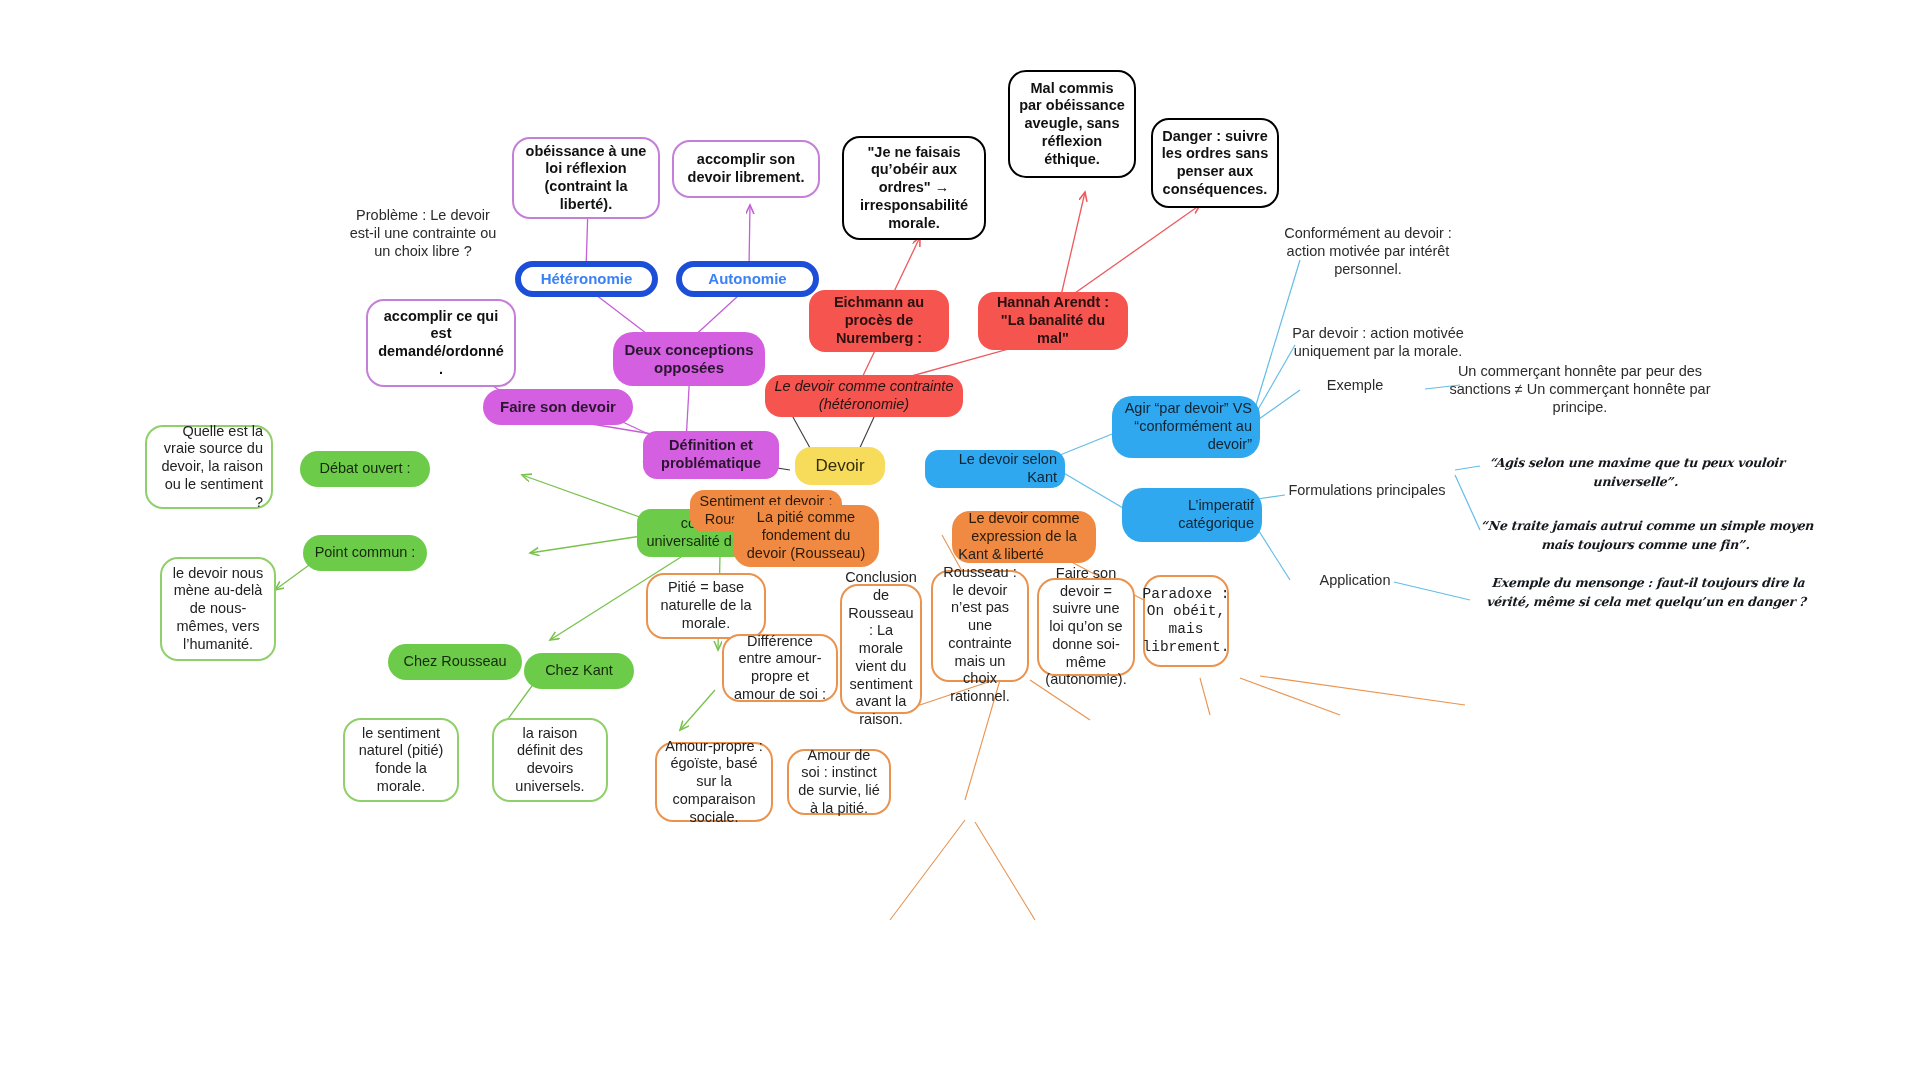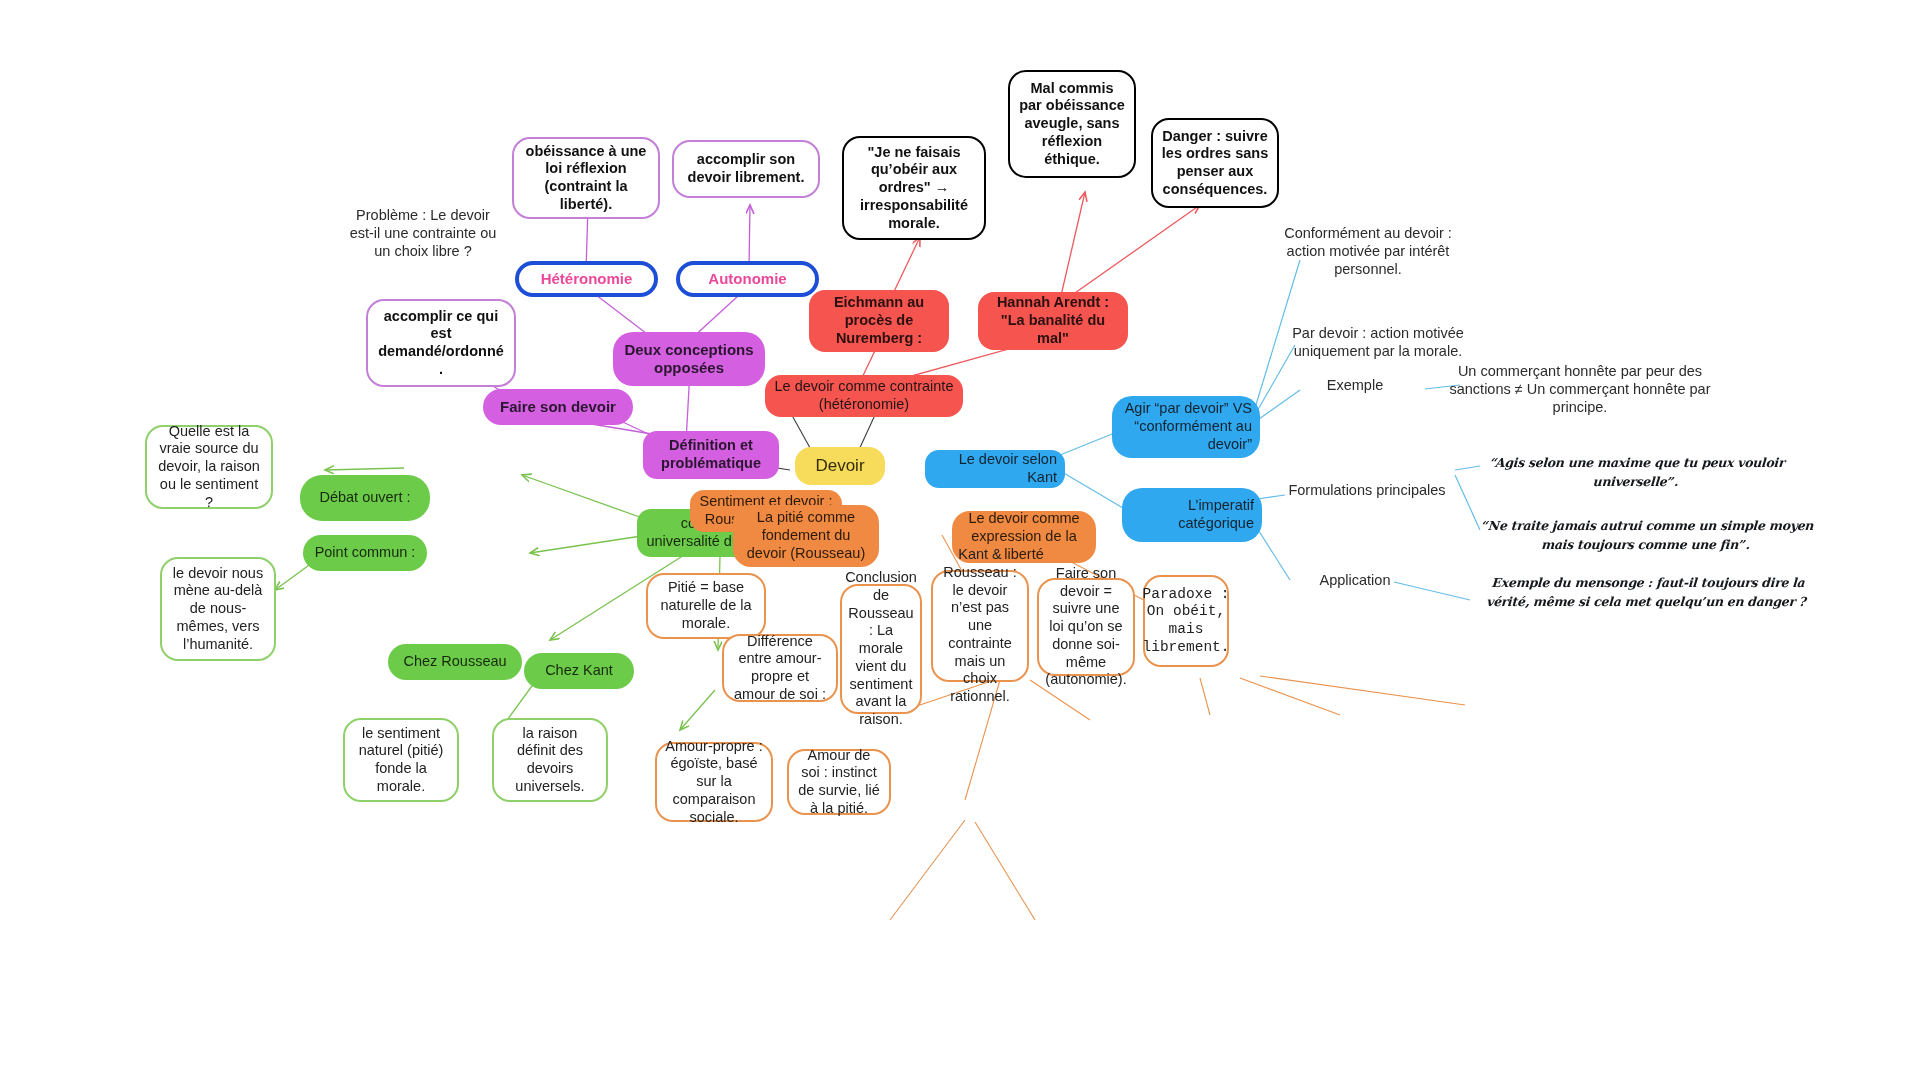--- a/index.html
+++ b/index.html
@@ -20,30 +20,30 @@
     text-align:center;
     line-height:1.22;
     border-radius:16px;
     padding:4px 8px;
     z-index:2;
   }
 
   
   .fill-purple{background:#d45fe0;color:#2b1630;font-weight:bold;border-radius:20px;}
   .fill-red{background:#f6544f;color:#2b1010;font-weight:bold;border-radius:16px;}
-  .fill-red-soft{background:#f6544f;color:#231414;font-weight:normal;border-radius:16px;}
+  .fill-red-soft{background:#f6544f;color:#231414;font-weight:normal;border-radius:16px;font-style:italic;}
   .fill-blue{background:#2fa8ef;color:#122330;font-weight:normal;border-radius:20px;text-align:right;}
   .fill-green{background:#6cc martial;}
   .fill-green{background:#6ccc49;color:#17290c;font-weight:normal;border-radius:22px;}
   .fill-orange{background:#f08a42;color:#2b1a08;font-weight:normal;border-radius:18px;}
   .fill-yellow{background:#f7dc5c;color:#332d08;font-weight:normal;border-radius:16px;}
 
   
   .out-purple{background:#fff;border:2px solid #c47fd8;color:#111;font-weight:bold;border-radius:18px;}
-  .out-purple-pill{background:#fff;border:4px solid #1d4ed8;color:#ec4899;font-weight:bold;border-radius:26px;}
+  .out-purple-pill{background:#fff;border:6px solid #1d4ed8;color:#3b82f6;font-weight:bold;border-radius:26px;}
   .out-red{background:#fff;border:2px solid #000000;color:#111;font-weight:bold;border-radius:18px;}
   .out-green{background:#fff;border:2px solid #8fd06a;color:#222;font-weight:normal;border-radius:18px;}
   .out-orange{background:#fff;border:2px solid #e9934f;color:#222;font-weight:normal;border-radius:18px;}
 
   .plain{
     position:absolute;text-align:center;color:#2b2b2b;
     background:transparent;border:none;z-index:2;
     display:flex;align-items:center;justify-content:center;
     line-height:1.25;
   }
@@ -192,23 +192,23 @@
   <div class="plain" style="left:1295px;top:567px;width:120px;height:26px;font-size:14.5px;">Application</div>
 
   <div class="script" style="left:1487px;top:448px;width:300px;height:48px;font-size:12.5px;">“Agis selon une maxime que tu peux vouloir universelle”.</div>
 
   <div class="script" style="left:1472px;top:511px;width:350px;height:48px;font-size:12.5px;">“Ne traite jamais autrui comme un simple moyen mais toujours comme une fin”.</div>
 
   <div class="script" style="left:1478px;top:568px;width:340px;height:48px;font-size:12.5px;">Exemple du mensonge : faut-il toujours dire la vérité, même si cela met quelqu’un en danger ?</div>
 
   <div class="node fill-green" style="left:637px;top:509px;width:164px;height:48px;font-size:14.5px;border-radius:14px;">conclusion : universalité du pouvoir</div>
 
-  <div class="node fill-green" style="left:300px;top:451px;width:130px;height:46px;font-size:14.5px;margin-top:24px;">Débat ouvert :</div>
-
-  <div class="node out-green" style="left:145px;top:425px;width:128px;height:84px;font-size:14.5px;">Quelle est la vraie source du devoir, la raison ou le sentiment ?</div>
+  <div class="node fill-green" style="left:300px;top:451px;width:130px;height:36px;font-size:14.5px;">Débat ouvert :</div>
+
+  <div class="node out-green" style="left:145px;top:425px;width:128px;height:84px;font-size:14.5px;text-align:right;">Quelle est la vraie source du devoir, la raison ou le sentiment ?</div>
 
   <div class="node fill-green" style="left:303px;top:535px;width:124px;height:36px;font-size:14.5px;">Point commun :</div>
 
   <div class="node out-green" style="left:160px;top:557px;width:116px;height:104px;font-size:14.5px;">le devoir nous mène au-delà de nous-mêmes, vers l’humanité.</div>
 
   <div class="node fill-green" style="left:388px;top:644px;width:134px;height:36px;font-size:14.5px;">Chez Rousseau</div>
 
   <div class="node out-green" style="left:343px;top:718px;width:116px;height:84px;font-size:14.5px;">le sentiment naturel (pitié) fonde la morale.</div>
 
   <div class="node fill-green" style="left:524px;top:653px;width:110px;height:36px;font-size:14.5px;">Chez Kant</div>

